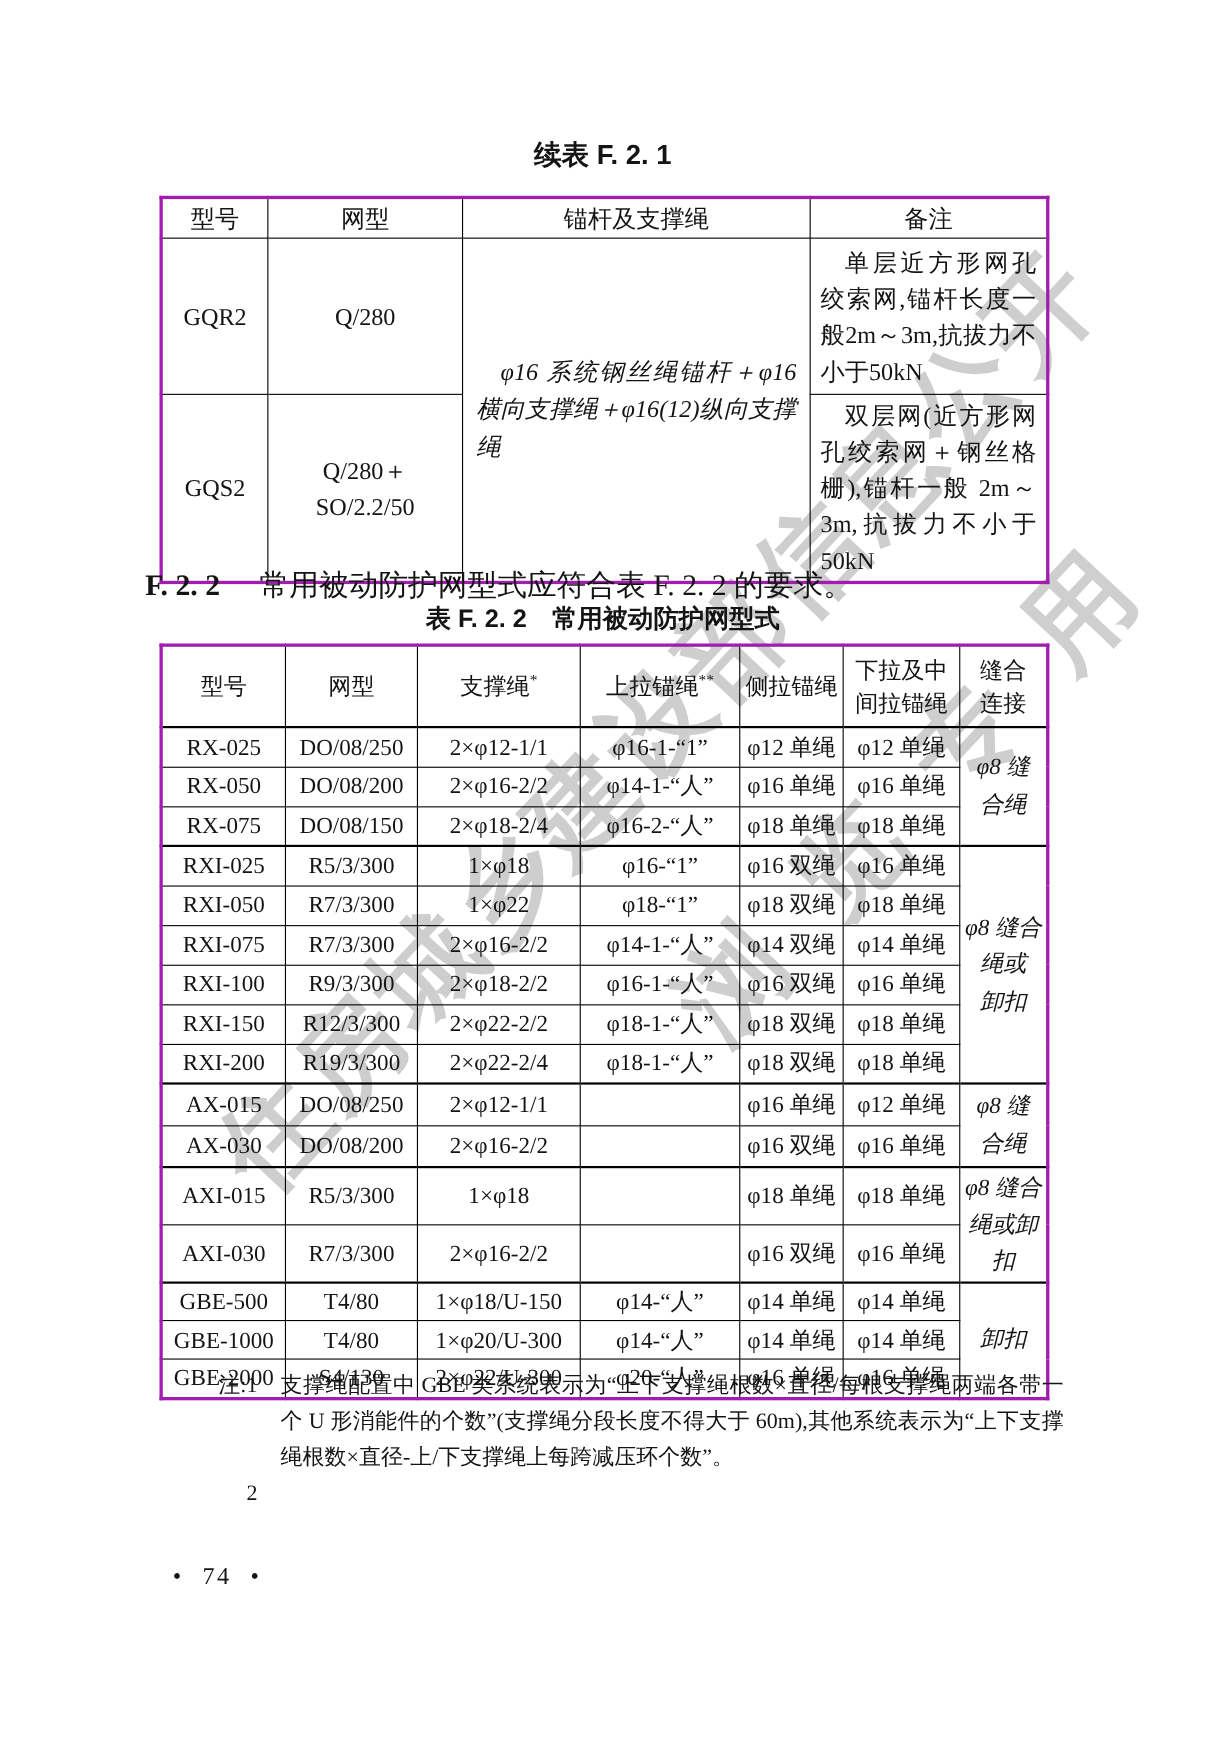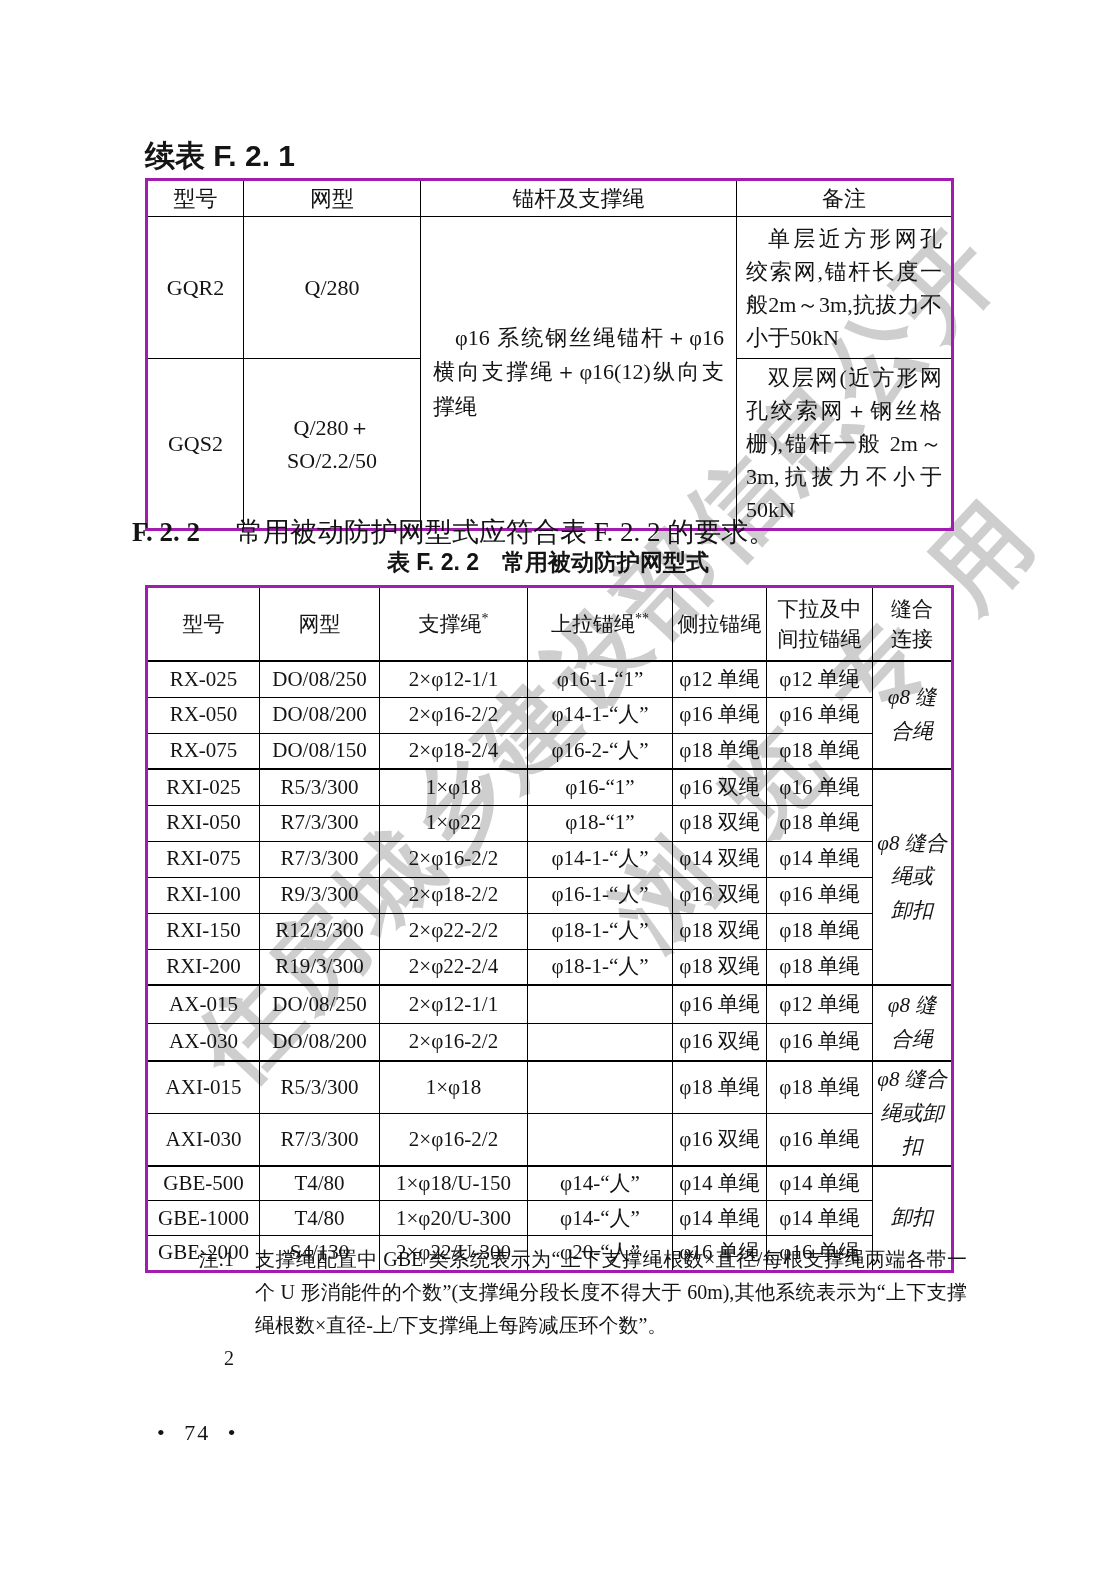--- a/index.html
+++ b/index.html
@@ -8,41 +8,41 @@
   .abs{position:absolute;z-index:1;}
   
   .wm{position:absolute;z-index:0;pointer-events:none;white-space:nowrap;
       font-family:"Liberation Sans","DejaVu Sans",sans-serif;font-weight:700;
       color:#c3c3c3;opacity:0.8;}
   #wm1{font-size:96px;letter-spacing:6px;left:-60px;top:592px;width:1320px;
        text-align:center;transform:rotate(-47deg);}
   #wm2{font-size:96px;letter-spacing:58px;left:535px;top:640px;width:620px;
        text-align:center;transform:rotate(-47deg);}
   
-  #title1{top:136px;left:145px;width:806px;
+  #title1{top:124px;left:145px;width:806px;text-align:center;
           font-family:"Liberation Sans","DejaVu Sans",sans-serif;
-          font-weight:700;font-size:30px;}
+          font-weight:700;font-size:25px;}
   #clause{top:514px;left:132px;width:860px;font-size:27px;white-space:nowrap;}
   #clause .num{font-weight:700;margin-right:36px;}
   #caption2{top:547px;left:145px;width:806px;text-align:center;
             font-family:"Liberation Sans","DejaVu Sans",sans-serif;
             font-weight:700;font-size:23px;}
   
   table{border-collapse:collapse;table-layout:fixed;background:transparent;}
   #table1{top:178px;left:145px;}
   #table2{top:585px;left:145px;}
   #table1,#table2{position:absolute;z-index:1;border:3px solid #a21caf;}
   td,th{border:1px solid #000;font-weight:400;text-align:center;
         vertical-align:middle;font-size:21px;line-height:1.5;padding:1px 3px;}
   th{white-space:pre-line;}
   #table1 th{height:33px;font-size:22px;}
   #table1 td{font-size:22px;}
   #table1 tr.r1 td{height:137px;}
   #table1 tr.r2 td{height:158px;}
-  td.anchor{text-align:justify;padding:0 12px;text-indent:1em;line-height:1.55;}
+  td.anchor{text-align:justify;padding:0 12px;text-indent:1em;line-height:1.55;font-style:italic;}
   td.remark{text-align:justify;padding:2px 9px;text-indent:1em;line-height:1.5;}
   td.pre{white-space:pre-line;}
   #table2 th{height:70px;border-bottom:2px solid #000;font-size:21px;line-height:1.45;}
   #table2 sup{font-size:14px;}
   #table2 tr.group-start td{border-top:2px solid #000;}
   td.seam{white-space:pre-line;line-height:1.6;font-style:italic;}
   
   #notes{top:1243px;left:190px;width:778px;display:grid;
          grid-template-columns:44px 712px;column-gap:21px;
          font-size:20px;line-height:33px;}

